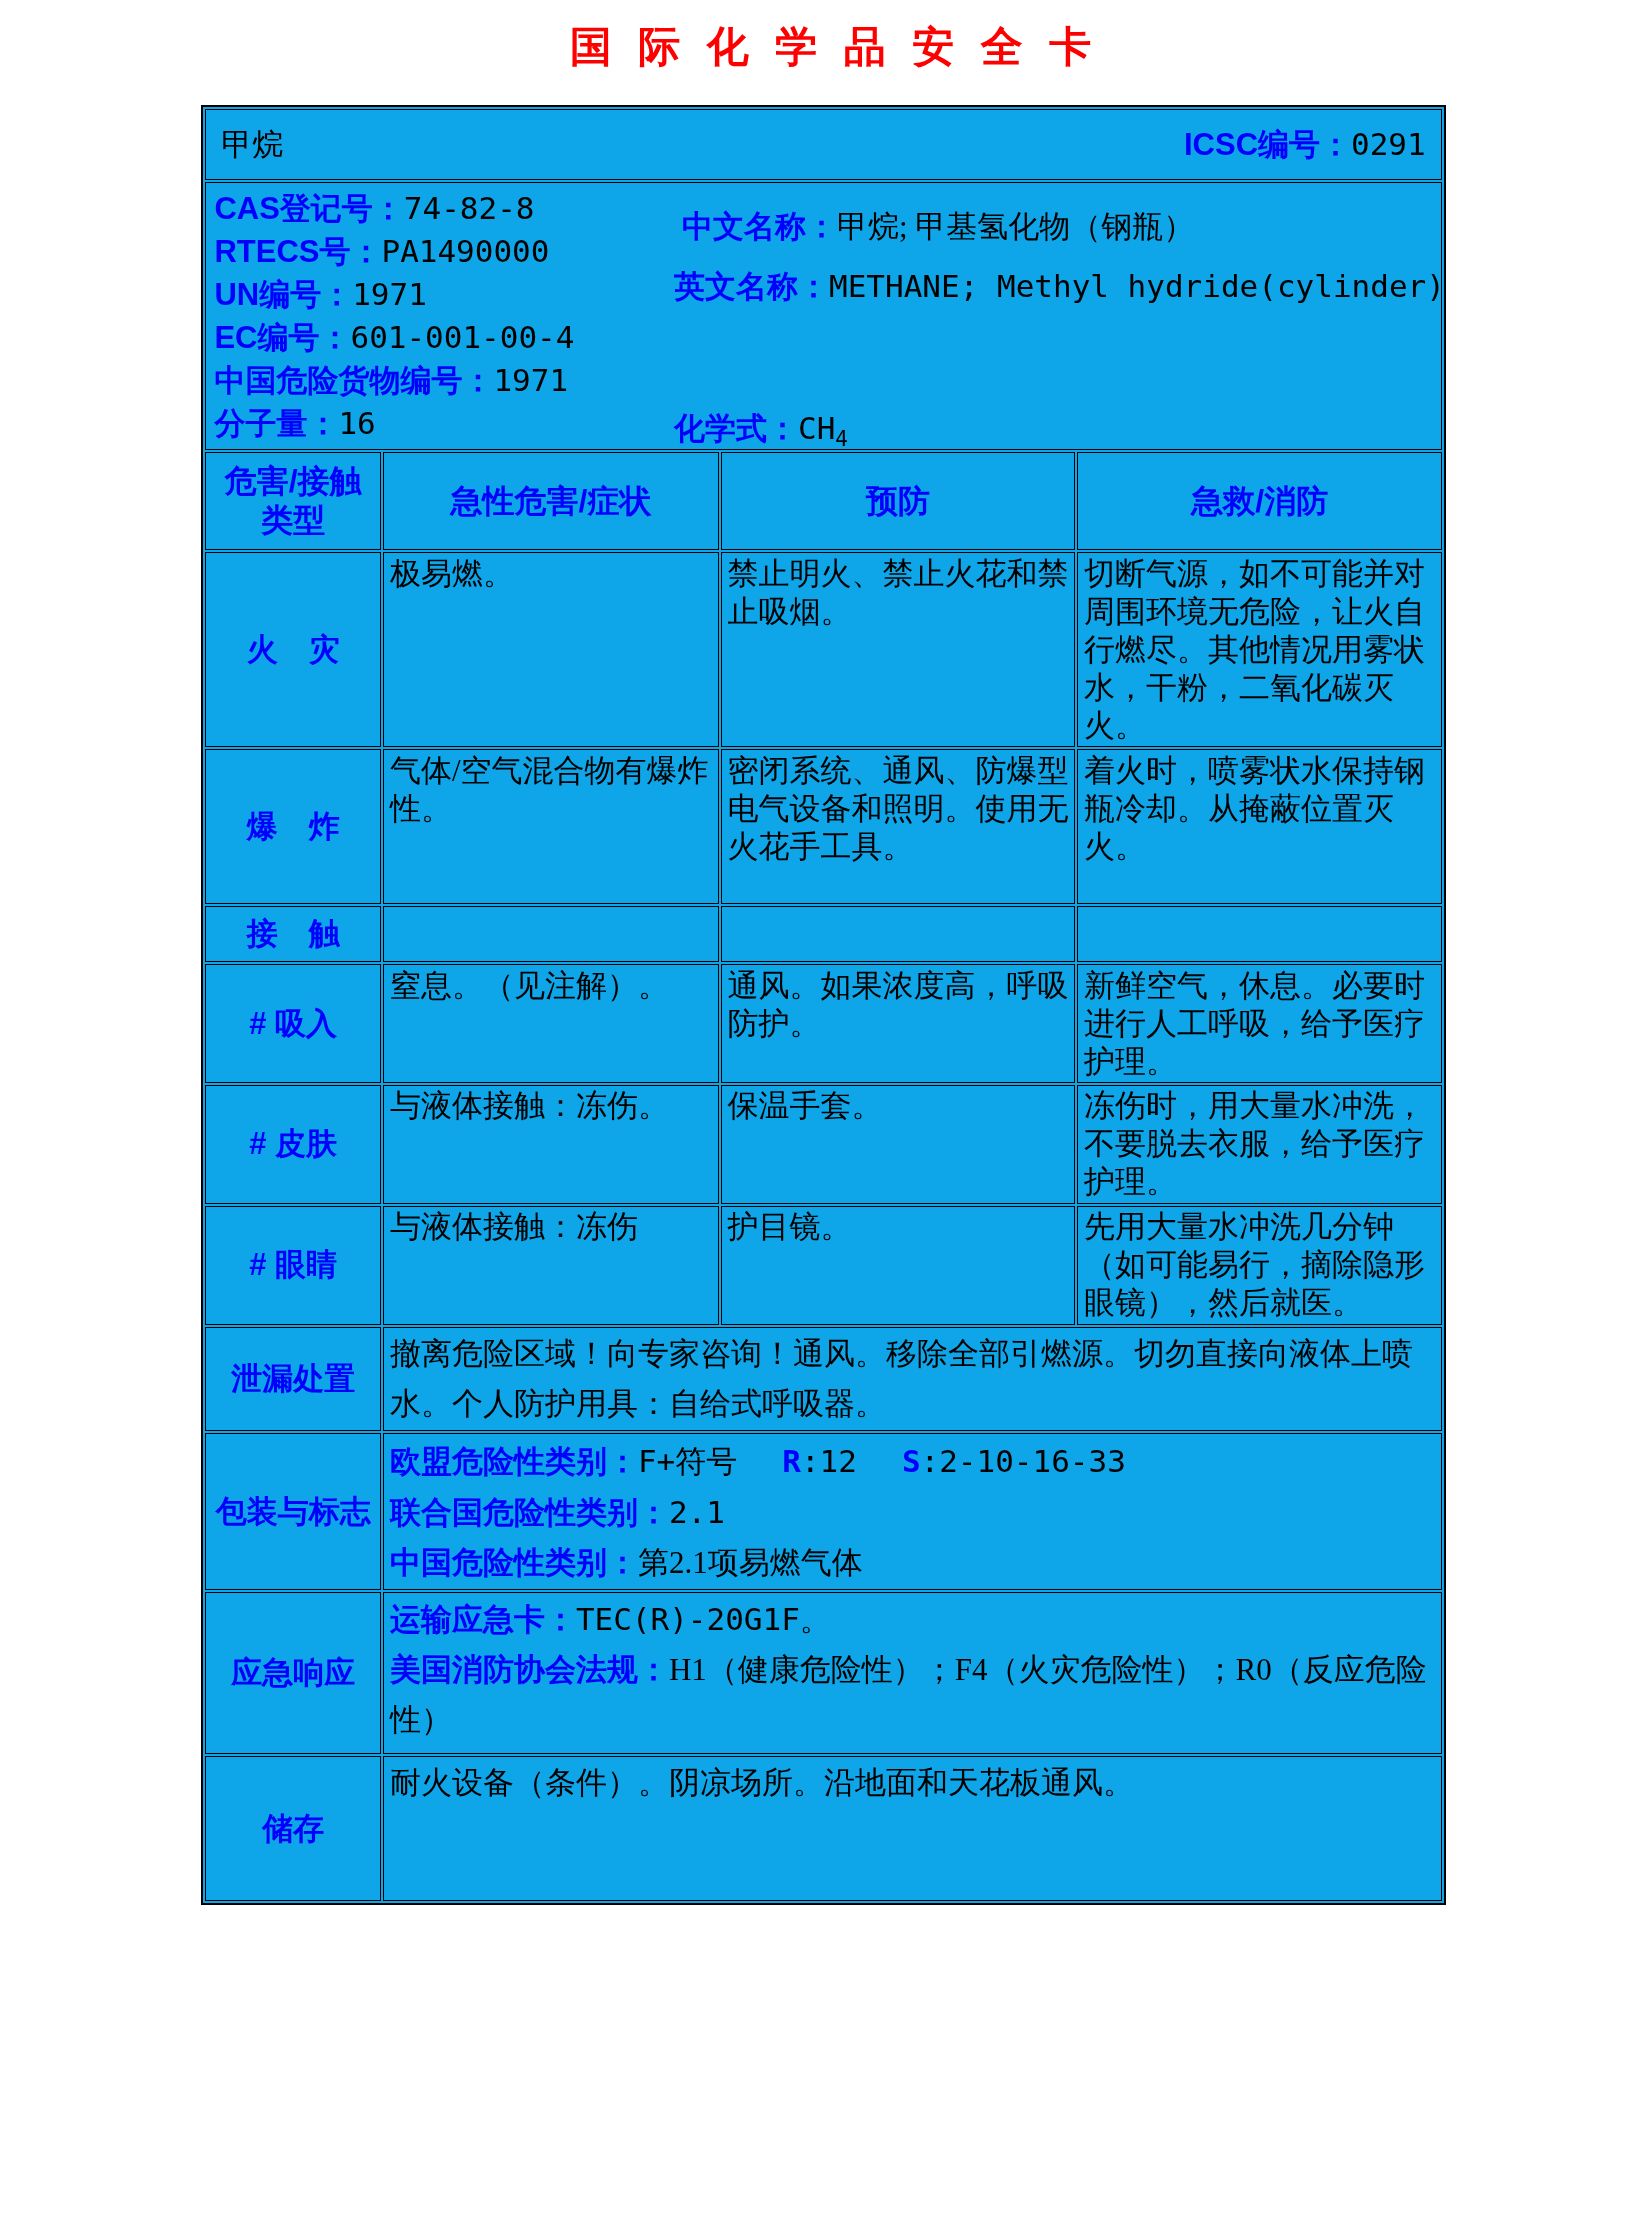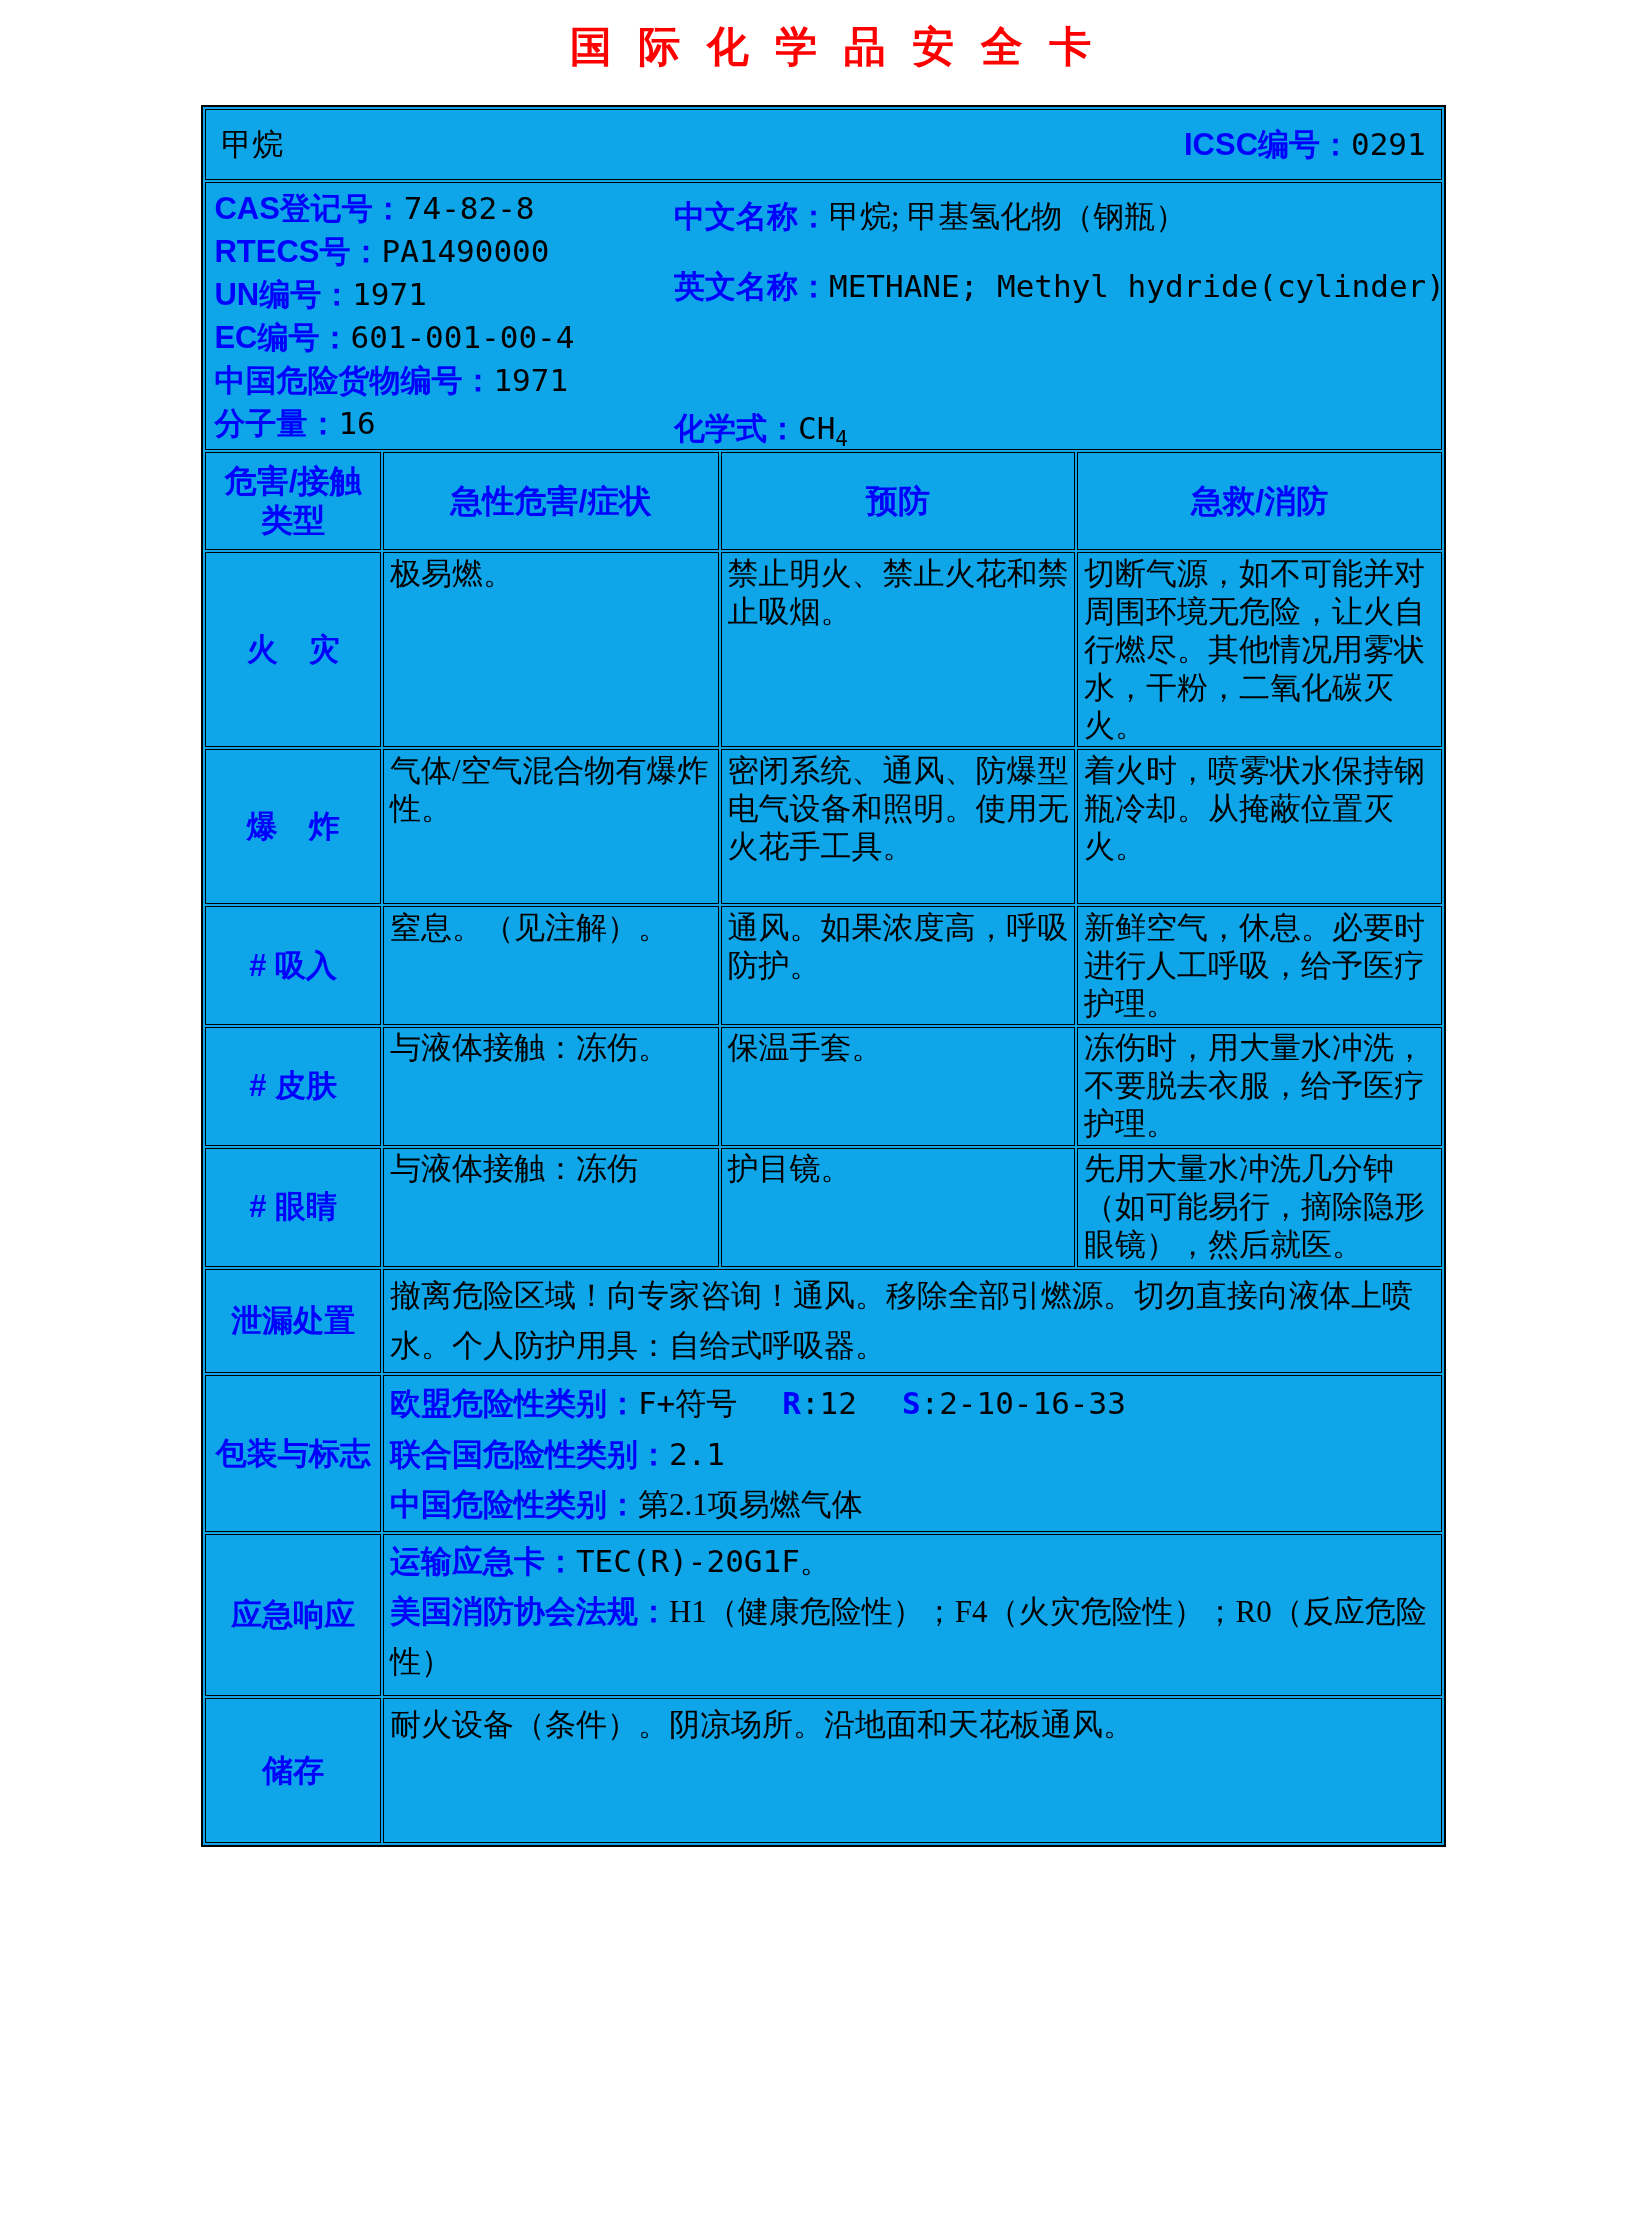--- a/index.html
+++ b/index.html
@@ -43,21 +43,21 @@
   tr.r-pack  { height:146px; }
   tr.r-emer  { height:162px; }
   tr.r-stor  { height:145px; }
 
   .name-cell { vertical-align:middle; font-size:31px; padding:4.2px 15.3px; }
   .name-flex { display:flex; justify-content:space-between; align-items:center; }
 
   .id-cell  { position:relative; font-size:31px; padding:4.2px 8.4px; }
   .id-line  { line-height:43px; white-space:nowrap; }
   .id-right-line { position:absolute; left:468px; white-space:nowrap; line-height:43px; }
-  .pos-cn      { top:12px; }
+  .pos-cn      { top:22px;margin-left:8px; }
   .pos-en      { top:82px; }
   .pos-formula { top:224px; }
   sub { font-size:21px; }
 
   .th {
     text-align:center; vertical-align:middle; color:var(--blue); font-weight:bold;
     font-family:"Liberation Sans","DejaVu Sans",sans-serif;
     font-size:32px; line-height:39px; word-break:keep-all;
   }
   .label-cell {
@@ -147,20 +147,26 @@
       <td class="cell">切断气源，如不可能并对周围环境无危险，让火自行燃尽。其他情况用雾状水，干粉，二氧化碳灭火。</td>
     </tr>
 
     <tr class="r-expl">
       <td class="label-cell">爆　炸</td>
       <td class="cell">气体/空气混合物有爆炸性。</td>
       <td class="cell">密闭系统、通风、防爆型电气设备和照明。使用无火花手工具。</td>
       <td class="cell">着火时，喷雾状水保持钢瓶冷却。从掩蔽位置灭火。</td>
     </tr>
 
+    <tr class="r-touch">
+      <td class="label-cell">接　触</td>
+      <td class="cell"></td>
+      <td class="cell"></td>
+      <td class="cell"></td>
+    </tr>
 
     <tr class="r-inh">
       <td class="label-cell"># 吸入</td>
       <td class="cell">窒息。（见注解）。</td>
       <td class="cell">通风。如果浓度高，呼吸防护。</td>
       <td class="cell">新鲜空气，休息。必要时进行人工呼吸，给予医疗护理。</td>
     </tr>
 
     <tr class="r-skin">
       <td class="label-cell"># 皮肤</td>

